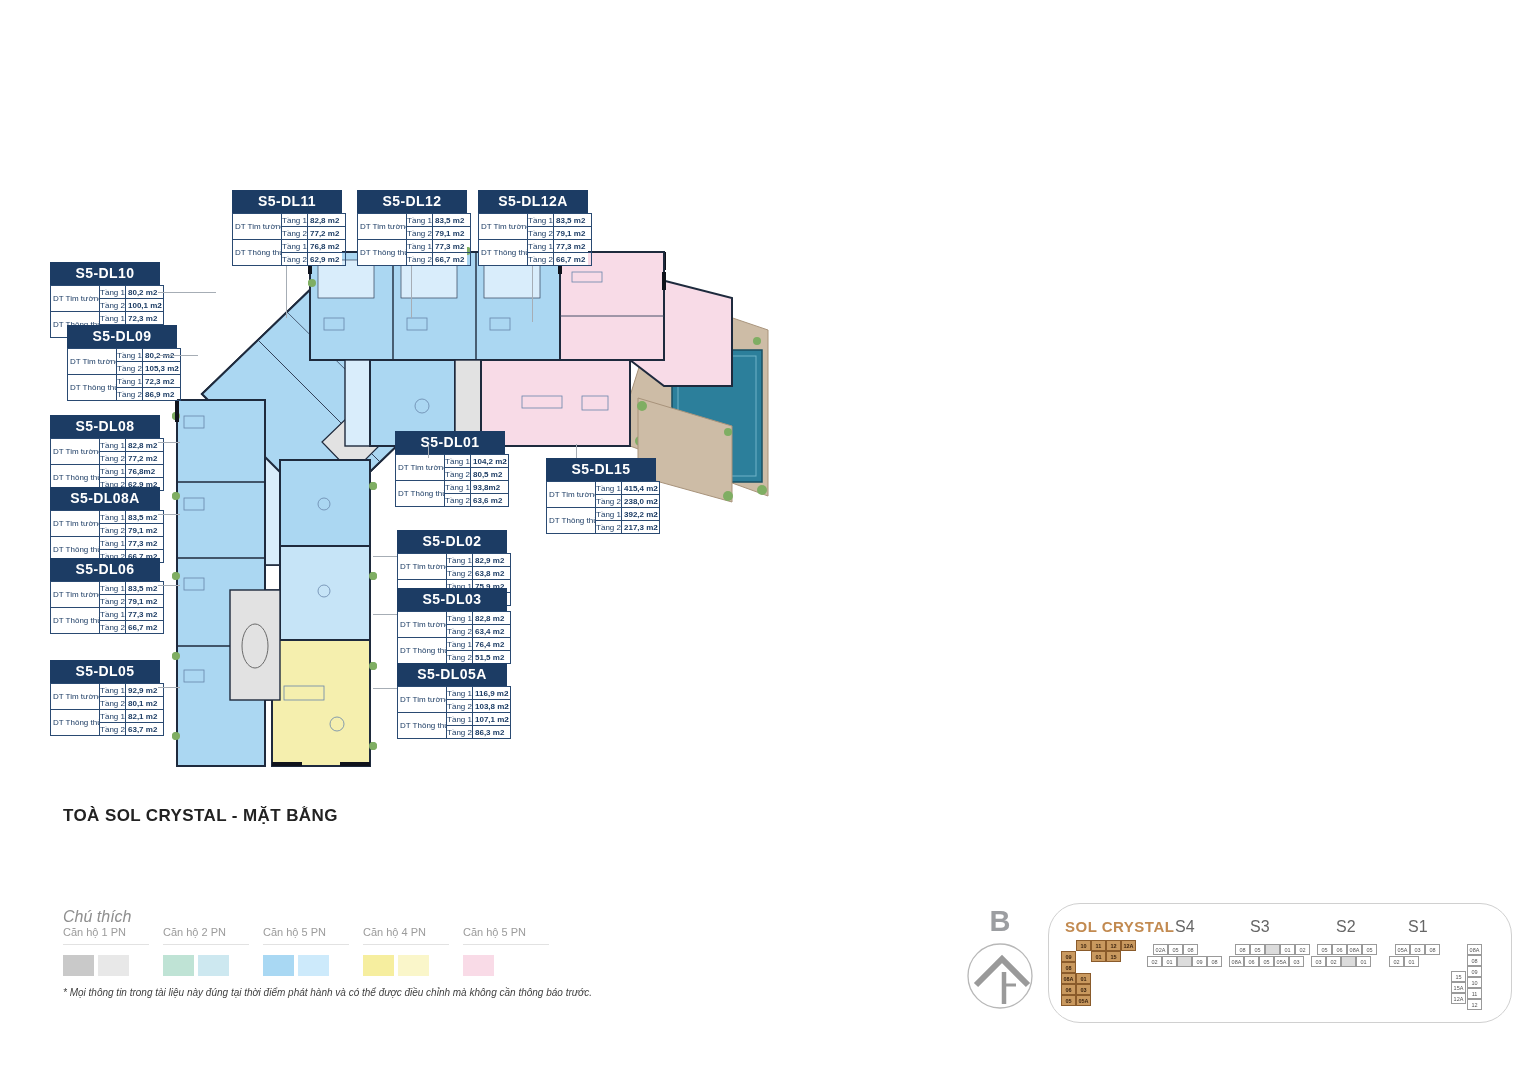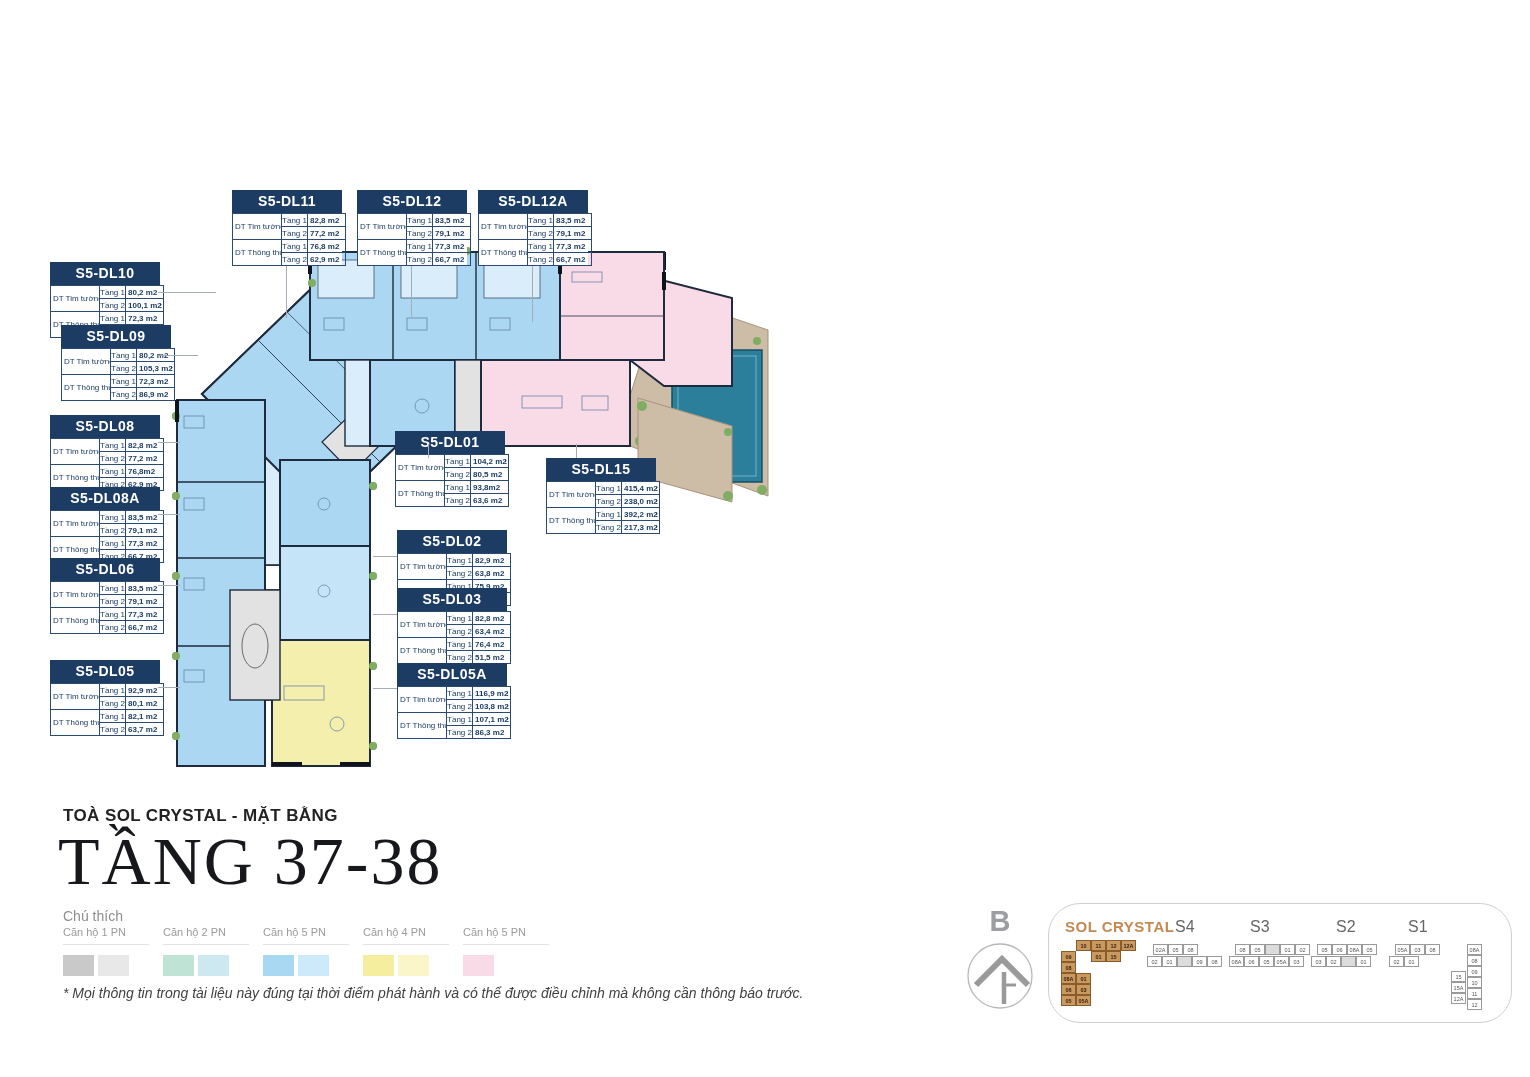--- a/index.html
+++ b/index.html
@@ -15,21 +15,21 @@
   .unit-table{position:absolute;width:110px;background:#fff;}
   .ut-head{background:#1c3c64;color:#fff;text-align:center;font-weight:bold;font-size:14px;
     letter-spacing:.4px;padding:3px 0 4px;}
   .unit-table table{border-collapse:collapse;width:100%;table-layout:fixed;}
   .unit-table td{border:0.75px solid #2a4a72;font-size:8px;color:#1c3c64;height:12px;
     padding:0 0 0 2px;overflow:hidden;white-space:nowrap;}
   .unit-table td.lbl{width:46px;}
   .unit-table td.fl{width:25px;text-align:center;padding:0;}
   .unit-table td.val{width:35px;font-weight:bold;}
   .pos-DL11{left:232px;top:190px}.pos-DL12{left:357px;top:190px}.pos-DL12A{left:478px;top:190px}
-  .pos-DL10{left:50px;top:262px}.pos-DL09{left:61px;top:325px}.pos-DL08{left:50px;top:415px}
+  .pos-DL10{left:50px;top:262px}.pos-DL09{left:67px;top:325px}.pos-DL08{left:50px;top:415px}
   .pos-DL08A{left:50px;top:487px}.pos-DL06{left:50px;top:558px}.pos-DL05{left:50px;top:660px}
   .pos-DL01{left:395px;top:431px}.pos-DL15{left:546px;top:458px}
   .pos-DL02{left:397px;top:530px}.pos-DL03{left:397px;top:588px}.pos-DL05A{left:397px;top:663px}
   
   .ld{position:absolute;background:#a6adb5;}
   .ld-DL11{left:286px;top:266px;width:1px;height:52px}
   .ld-DL12{left:411px;top:266px;width:1px;height:52px}
   .ld-DL12A{left:532px;top:266px;width:1px;height:56px}
   .ld-DL10{left:158px;top:292px;width:58px;height:1px}
   .ld-DL09{left:158px;top:355px;width:40px;height:1px}
@@ -39,27 +39,27 @@
   .ld-DL05{left:158px;top:687px;width:22px;height:1px}
   .ld-DL01{left:428px;top:444px;width:1px;height:14px}
   .ld-DL15{left:576px;top:444px;width:1px;height:14px}
   .ld-DL02{left:373px;top:556px;width:24px;height:1px}
   .ld-DL03{left:373px;top:614px;width:24px;height:1px}
   .ld-DL05A{left:373px;top:688px;width:24px;height:1px}
   
   .subtitle{position:absolute;left:63px;top:806px;font-size:17px;color:#222;letter-spacing:.4px;font-weight:bold;}
   .big-title{position:absolute;left:58px;top:822px;font-family:"Liberation Serif",serif;
     font-weight:400;font-size:68px;color:#17181c;letter-spacing:2px;}
-  .legend-head{position:absolute;left:63px;top:908px;font-size:14px;color:#8f8f8f;}
+  .legend-head{position:absolute;left:63px;top:908px;font-size:16px;color:#8f8f8f;font-style:italic;}
   .legend{position:absolute;left:63px;top:926px;display:flex;}
   .legend-item{width:100px;margin-right:0;}
   .legend-item .ll{font-size:11px;color:#9b9b9b;margin-bottom:10px;border-bottom:1px solid #e2e2e2;padding-bottom:6px;width:86px;}
   .swatches{display:flex;gap:4px;}
   .sw{width:31px;height:21px;}
-  .notes{position:absolute;left:63px;top:984px;font-size:14px;font-style:italic;color:#3f3f3f;line-height:18px;}
+  .notes{position:absolute;left:63px;top:984px;font-size:10px;font-style:italic;color:#3f3f3f;line-height:18px;}
   
   .compass{position:absolute;left:962px;top:905px;width:76px;text-align:center;}
   .compass .b{font-size:29px;font-weight:bold;color:#9c9ea1;font-family:"Liberation Sans",sans-serif;}
   
   .minimap{position:absolute;left:1048px;top:903px;width:462px;height:118px;
     border:1px solid #d0d0d0;border-radius:32px;}
   .mm-label{position:absolute;top:14px;font-size:16px;color:#666;}
   .mm-sol{left:16px;color:#c28a50;font-weight:bold;letter-spacing:.5px;font-size:15px;}
   .mm-s4{left:126px}.mm-s3{left:201px}.mm-s2{left:287px}.mm-s1{left:359px}
   .mm-strip{position:absolute;left:12px;top:36px;right:8px;height:76px;}
@@ -980,21 +980,20 @@
               <td class="fl">Tầng 2</td>
               <td class="val">86,3 m2</td>
             </tr>
     </tbody>
         </table>
   </div>
 <i class="ld ld-DL05A"></i>
     </section>
 
   <div class="subtitle">TOÀ SOL CRYSTAL - MẶT BẰNG</div>
-  <div class="big-title">TẦNG 37-38</div>
 
   <div class="legend-head">Chú thích</div>
   <div class="legend">
     <div class="legend-item">
       <div class="ll">Căn hộ 1 PN</div>
       <div class="swatches">
           <div class="sw" style="background: rgb(201, 201, 201);"></div>
           <div class="sw" style="background: rgb(232, 232, 232);"></div>
         </div>
     </div>

